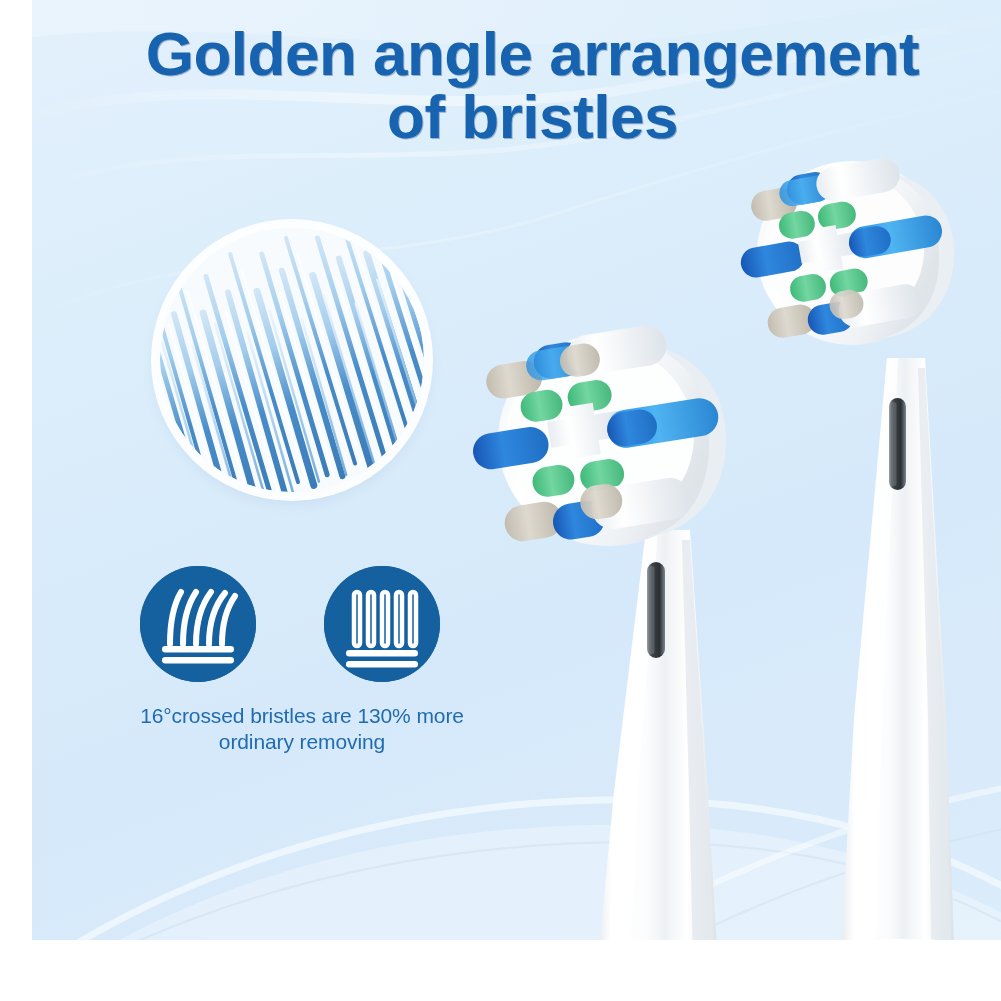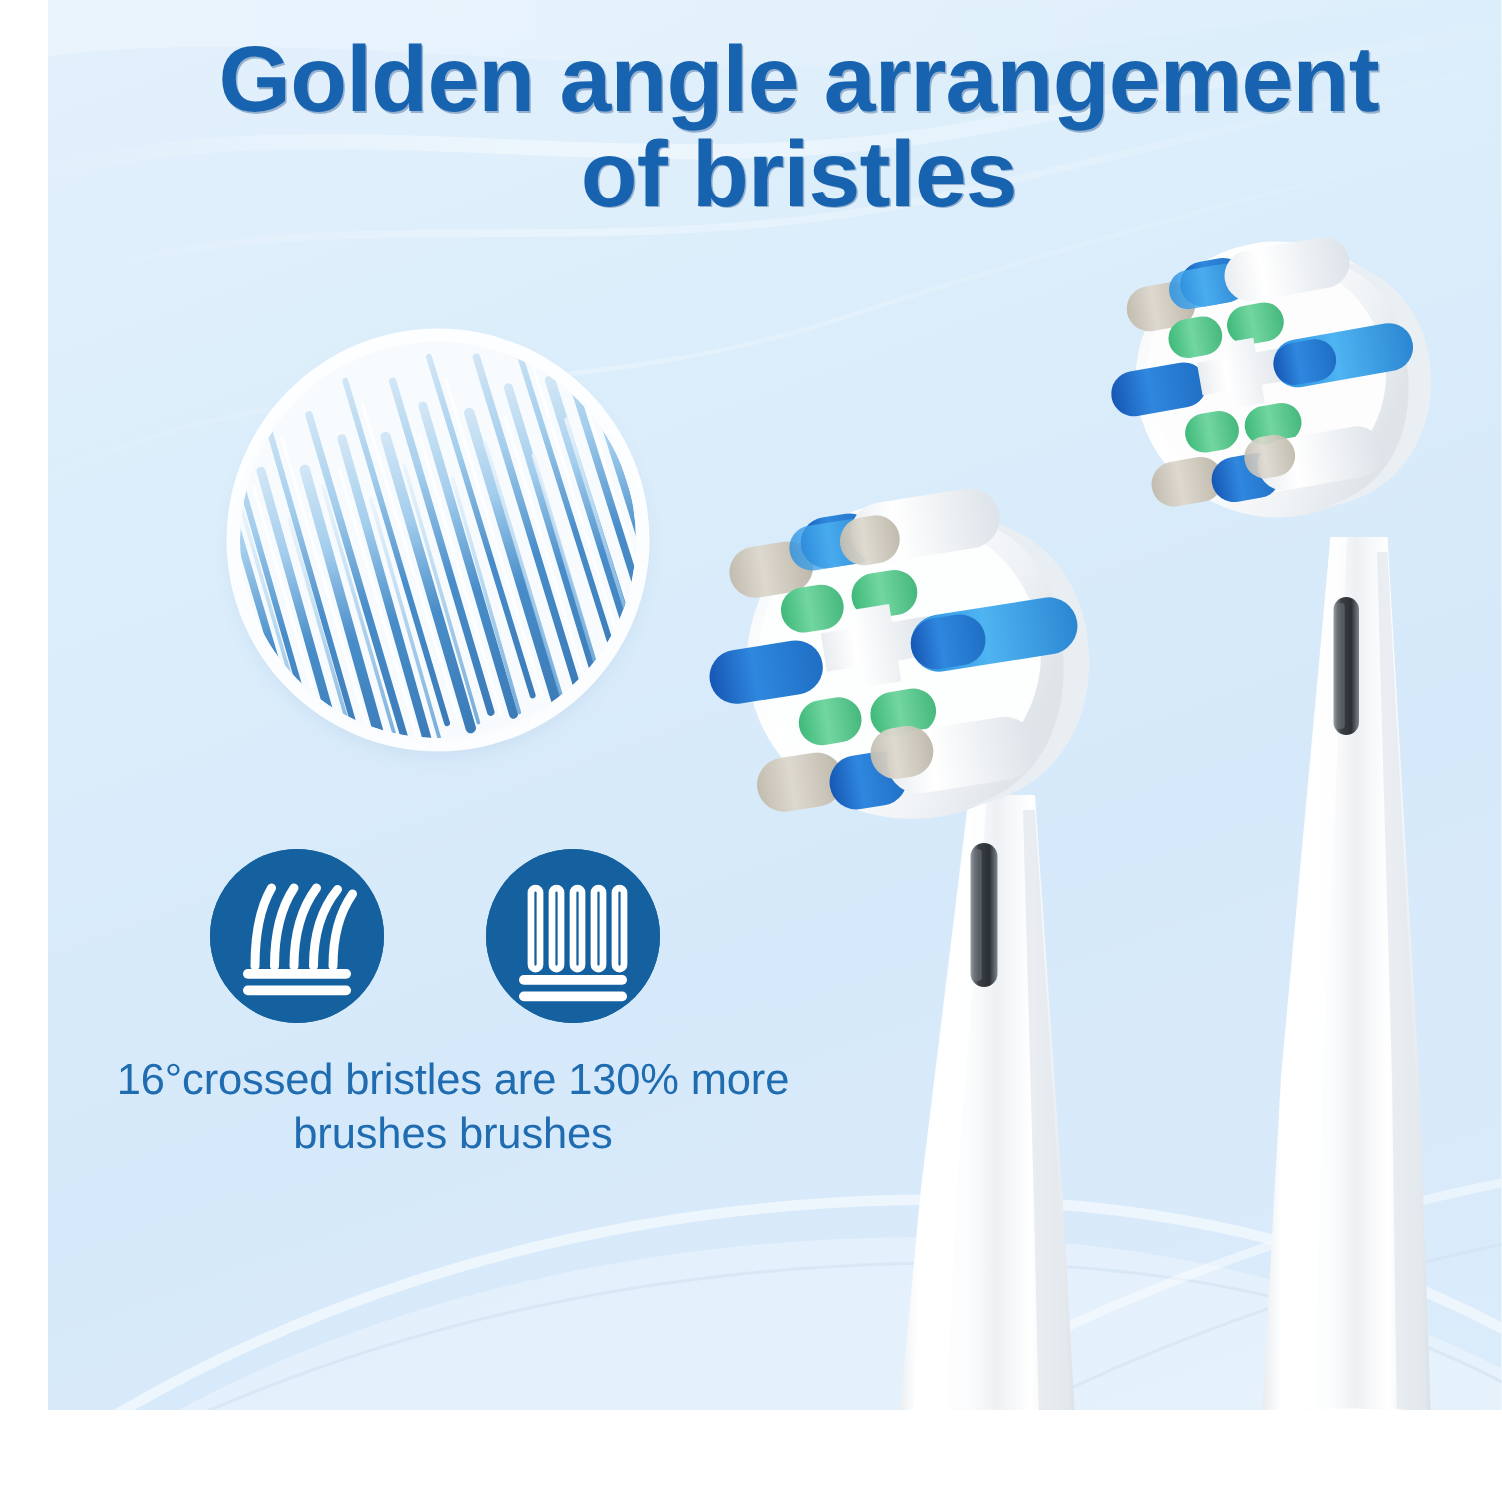--- a/index.html
+++ b/index.html
@@ -76,21 +76,21 @@
   .feature-icon.right { left: 184px; }
   .feature-icon svg { display: block; }
 
   
   .caption {
     position: absolute;
     left: 30px;
     top: 703px;
     width: 480px;
     text-align: center;
-    font-size: 29px;
+    font-size: 21px;
     line-height: 1.24;
     color: #1f6cb0;
     letter-spacing: -0.1px;
   }
 
   
   .brush {
     position: absolute;
   }
   .brush svg { display: block; }
@@ -231,21 +231,21 @@
           <rect x="86" y="26" width="6" height="54" rx="3"></rect>
         </g>
         <rect x="22" y="84" width="72" height="6.5" rx="3.2" fill="#ffffff"></rect>
         <rect x="22" y="95" width="72" height="6.5" rx="3.2" fill="#ffffff"></rect>
       </svg>
     </div>
   </div>
 
   <div class="caption">
     <div>16°crossed bristles are 130% more</div>
-    <div>brushes brushes</div>
+    <div>ordinary removing</div>
   </div>
 
   <svg width="0" height="0" style="position:absolute" aria-hidden="true">
     <defs>
       <linearGradient id="headG" x1="0" y1="0" x2="1" y2="0.4">
         <stop offset="0%" stop-color="#f3f6f9"></stop>
         <stop offset="35%" stop-color="#ffffff"></stop>
         <stop offset="78%" stop-color="#f0f3f6"></stop>
         <stop offset="100%" stop-color="#dfe4e9"></stop>
       </linearGradient>

